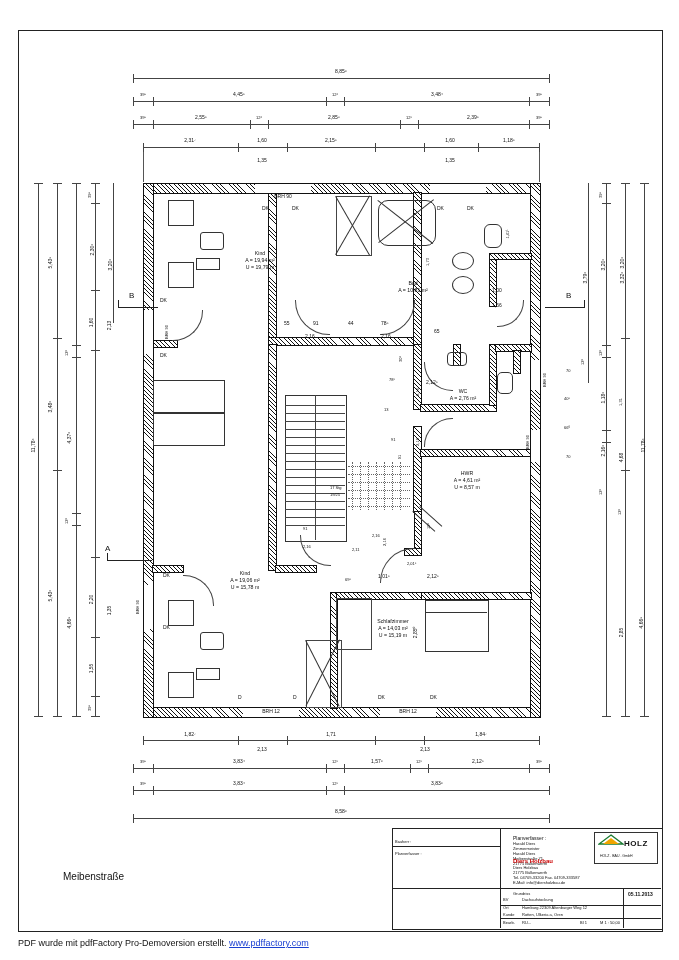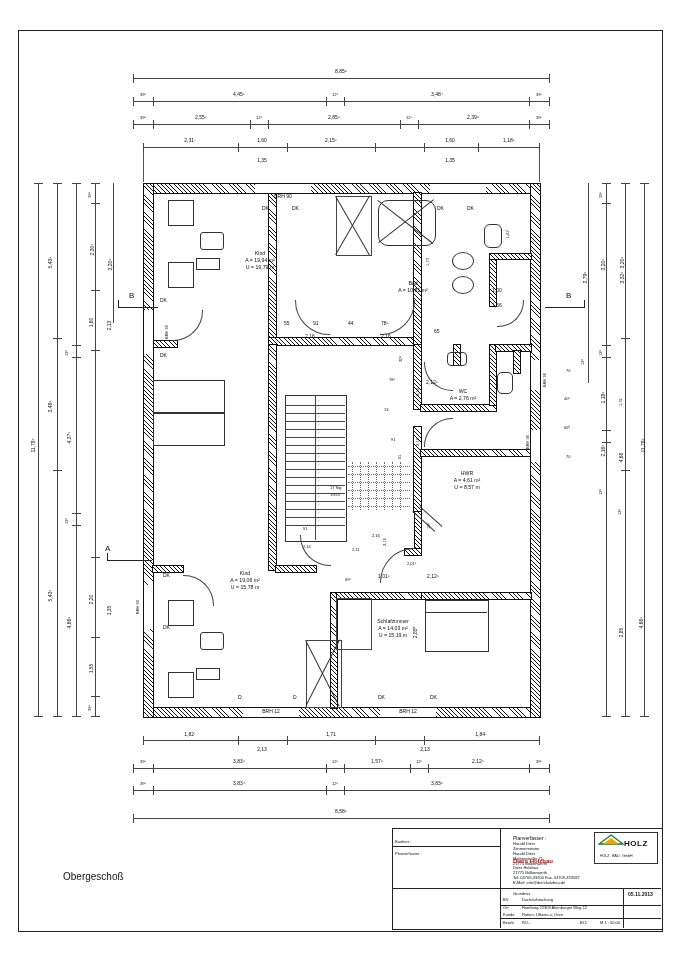--- a/index.html
+++ b/index.html
@@ -445,21 +445,21 @@
   <div class="t s8" style="left:129px;top:292px;">B</div>
   <div class="t s8" style="left:566px;top:292px;">B</div>
   <div class="t s8" style="left:105px;top:545px;">A</div>
   <div class="ln hl" style="left:118px;top:307px;width:40px;background:#222;"></div>
   <div class="ln hl" style="left:545px;top:307px;width:40px;background:#222;"></div>
   <div class="ln hl" style="left:107px;top:560px;width:45px;background:#222;"></div>
   <div class="ln vl" style="left:118px;top:300px;height:8px;background:#222;"></div>
   <div class="ln vl" style="left:584px;top:300px;height:8px;background:#222;"></div>
   <div class="ln vl" style="left:107px;top:553px;height:8px;background:#222;"></div>
 
-  <div class="t s9" style="left:63px;top:872px;font-size:10px;">Obergeschoß</div>
+  <div class="t s9" style="left:63px;top:872px;font-size:10px;">Meibenstraße</div>
 
   <div class="tb" style="left:392px;top:828px;width:269px;height:100px;"></div>
   <div class="ln vl" style="left:500px;top:828px;height:100px;background:#222;"></div>
   <div class="ln hl" style="left:392px;top:846px;width:108px;background:#222;"></div>
   <div class="ln hl" style="left:392px;top:888px;width:269px;background:#222;"></div>
   <div class="ln hl" style="left:500px;top:905px;width:161px;background:#222;"></div>
   <div class="ln vl" style="left:623px;top:888px;height:40px;background:#222;"></div>
   <div class="ln hl" style="left:500px;top:918px;width:161px;background:#222;"></div>
 
   <div class="t s4" style="left:395px;top:840px;">Bauherr :</div>
@@ -495,13 +495,17 @@
   <div class="t s4" style="left:580px;top:921px;">Bl  1</div>
 
   <div class="tb" style="left:594px;top:832px;width:62px;height:30px;border-color:#333;"></div>
   <svg style="position:absolute;left:598px;top:834px;" width="26" height="16">
     <polygon points="13,1 25,10 1,10" fill="none" stroke="#1a7a32" stroke-width="1.4"></polygon>
     <polygon points="13,4 21,10 5,10" fill="#f0a500" stroke="none"></polygon>
   </svg>
   <div class="t s8" style="left:624px;top:840px;font-weight:bold;letter-spacing:0.5px;">HOLZ</div>
   <div class="t" style="left:600px;top:855px;font-size:3.5px;">HOLZ . BAU . GmbH</div>
 
+  <div class="footer">
+    <span>PDF wurde mit pdfFactory Pro-Demoversion erstellt.</span>
+    <a href="#">www.pdffactory.com</a>
+  </div>
 </div>
 
 </body></html>

